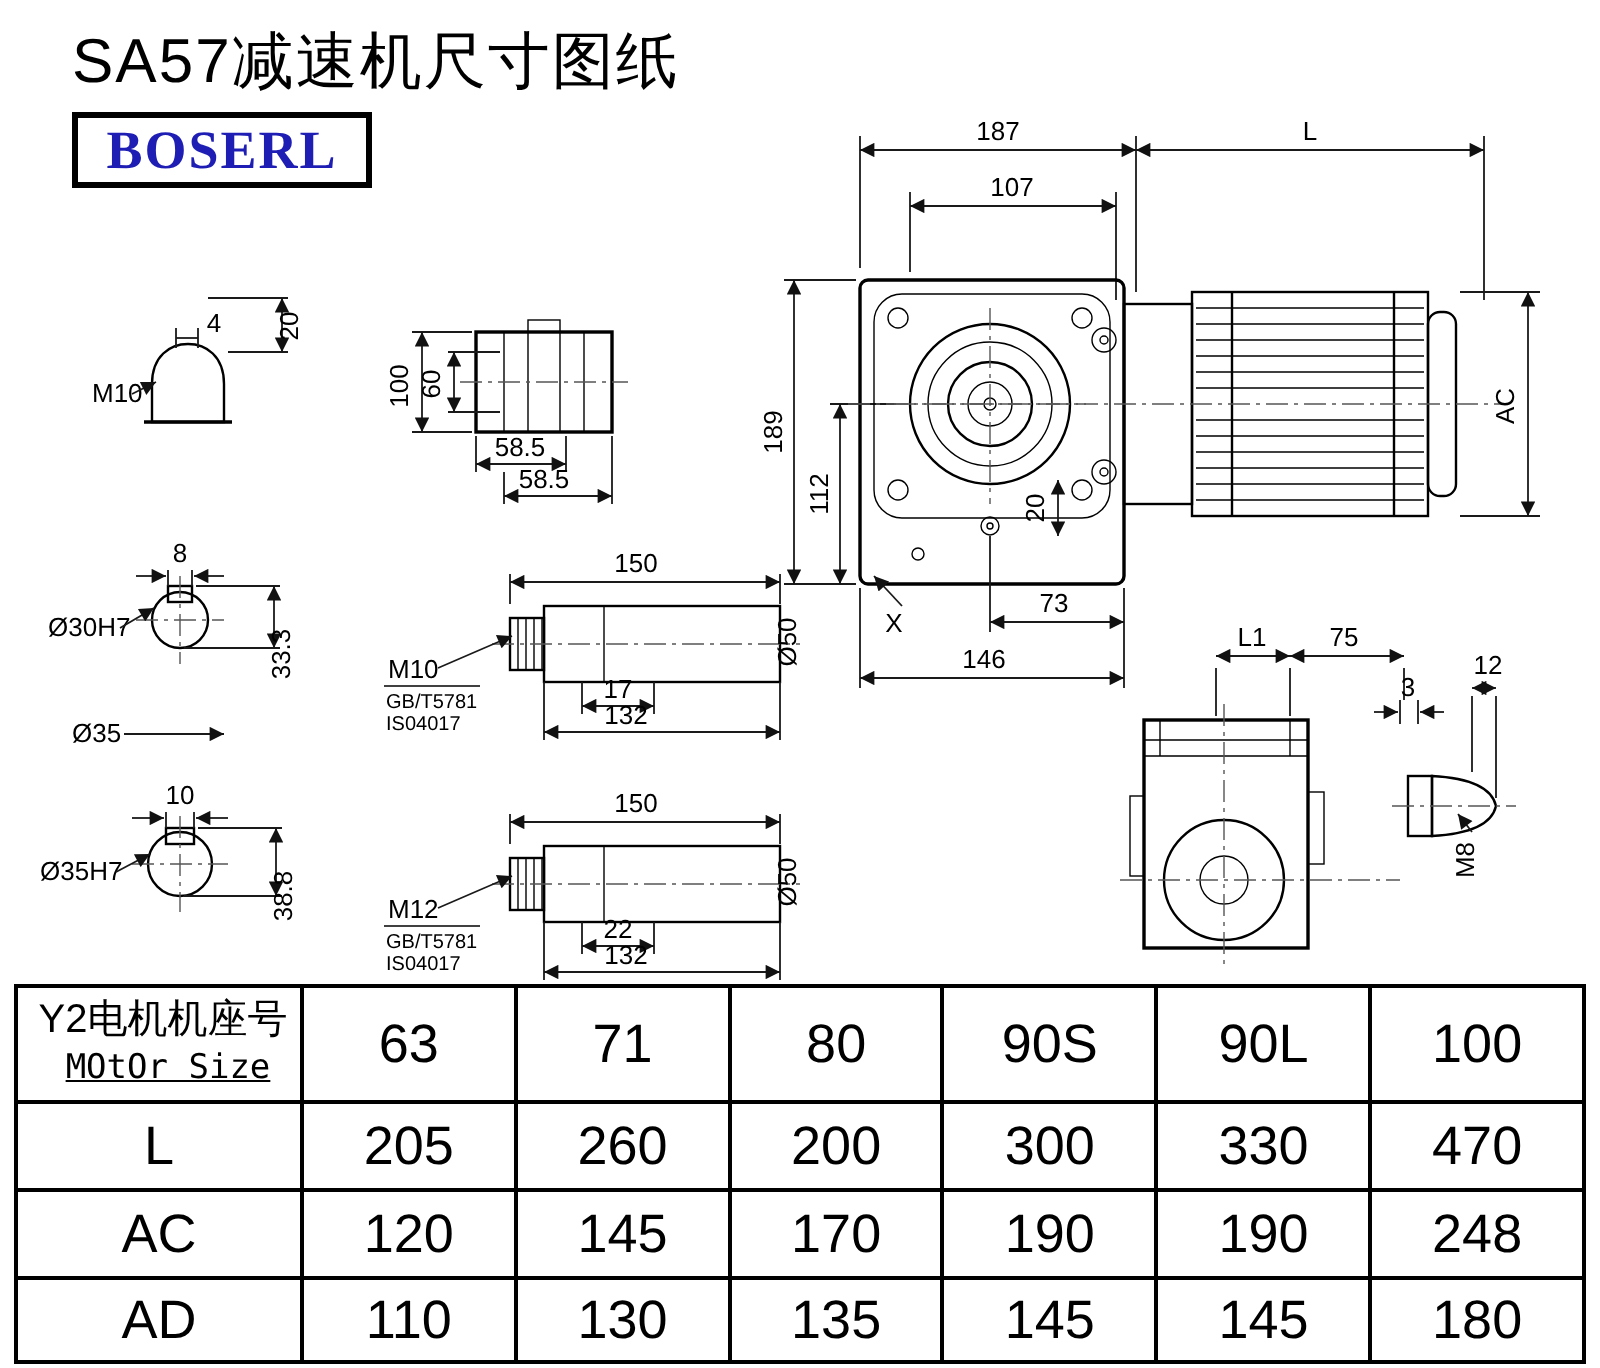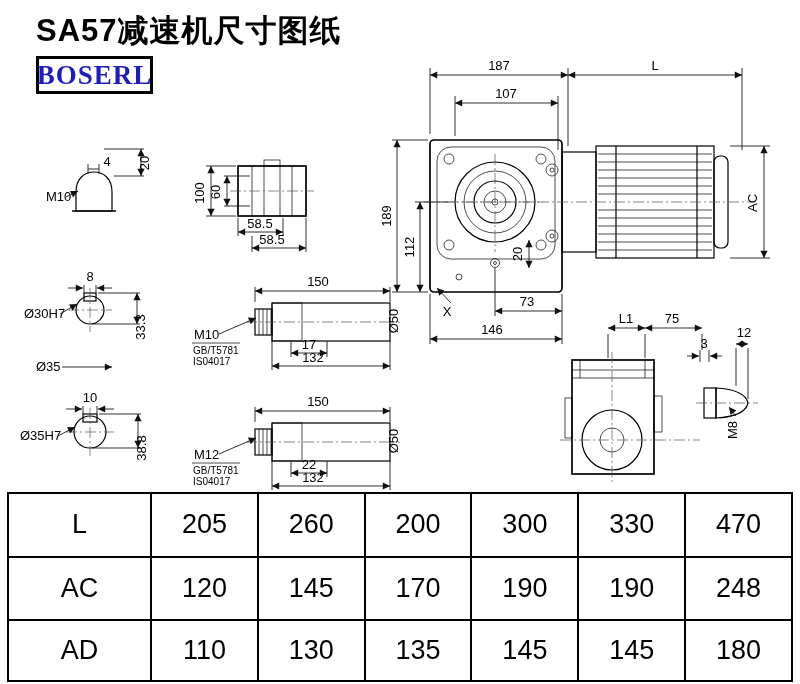--- a/index.html
+++ b/index.html
@@ -1,20 +1,20 @@
 <!DOCTYPE html>
 <html><head>
 <meta charset="utf-8">
 <style>
   * { margin:0; padding:0; box-sizing:border-box; }
   html,body { background:#fff; }
   body { font-family:"Liberation Sans", sans-serif; }
   .page { position:relative; width:800px; height:684px; background:#ffffff; overflow:hidden; }
-  .title { position:absolute; left:36px; top:10px; font-size:31px; font-weight:700; color:#000; letter-spacing:1px; white-space:nowrap; }
-  .logo { position:absolute; left:36px; top:56px; width:117px; height:38px; border:3px solid #000;
+  .title { position:absolute; left:36px; top:10px; font-size:31px; font-weight:400; color:#000; letter-spacing:1px; white-space:nowrap; }
+  .logo { position:absolute; left:36px; top:56px; width:150px; height:38px; border:3px solid #000;
           display:flex; align-items:center; justify-content:center;
           font-family:"Liberation Serif", serif; font-weight:700; font-size:27px; color:#1e1eb4; letter-spacing:1px; }
   svg.draw { position:absolute; left:0; top:0; }
   svg text { font-family:"Liberation Sans", sans-serif; fill:#000; }
   .dim { font-size:13px; }
   .sm  { font-size:10px; }
   .ol { stroke:#000; stroke-width:1.7; fill:none; }
   .ml { stroke:#000; stroke-width:1.2; fill:none; }
   .tl { stroke:#000; stroke-width:0.7; fill:none; }
   .dl { stroke:#1a1a1a; stroke-width:0.9; fill:none; }
@@ -259,20 +259,32 @@
     <colgroup>
       <col style="width:143px">
       <col>
         <col>
         <col>
         <col>
         <col>
         <col>
     </colgroup>
     <tbody>
+      <tr style="height:58px">
+        <td class="hcell">
+          <div class="h1">Y2电机机座号</div>
+          <div class="h2">MOtOr Size</div>
+        </td>
+        <td>63</td>
+        <td>71</td>
+        <td>80</td>
+        <td>90S</td>
+        <td>90L</td>
+        <td>100</td>
+      </tr>
       <tr style="height:44px">
         <td>L</td>
         <td>205</td>
         <td>260</td>
         <td>200</td>
         <td>300</td>
         <td>330</td>
         <td>470</td>
       </tr>
       <tr style="height:44px">

